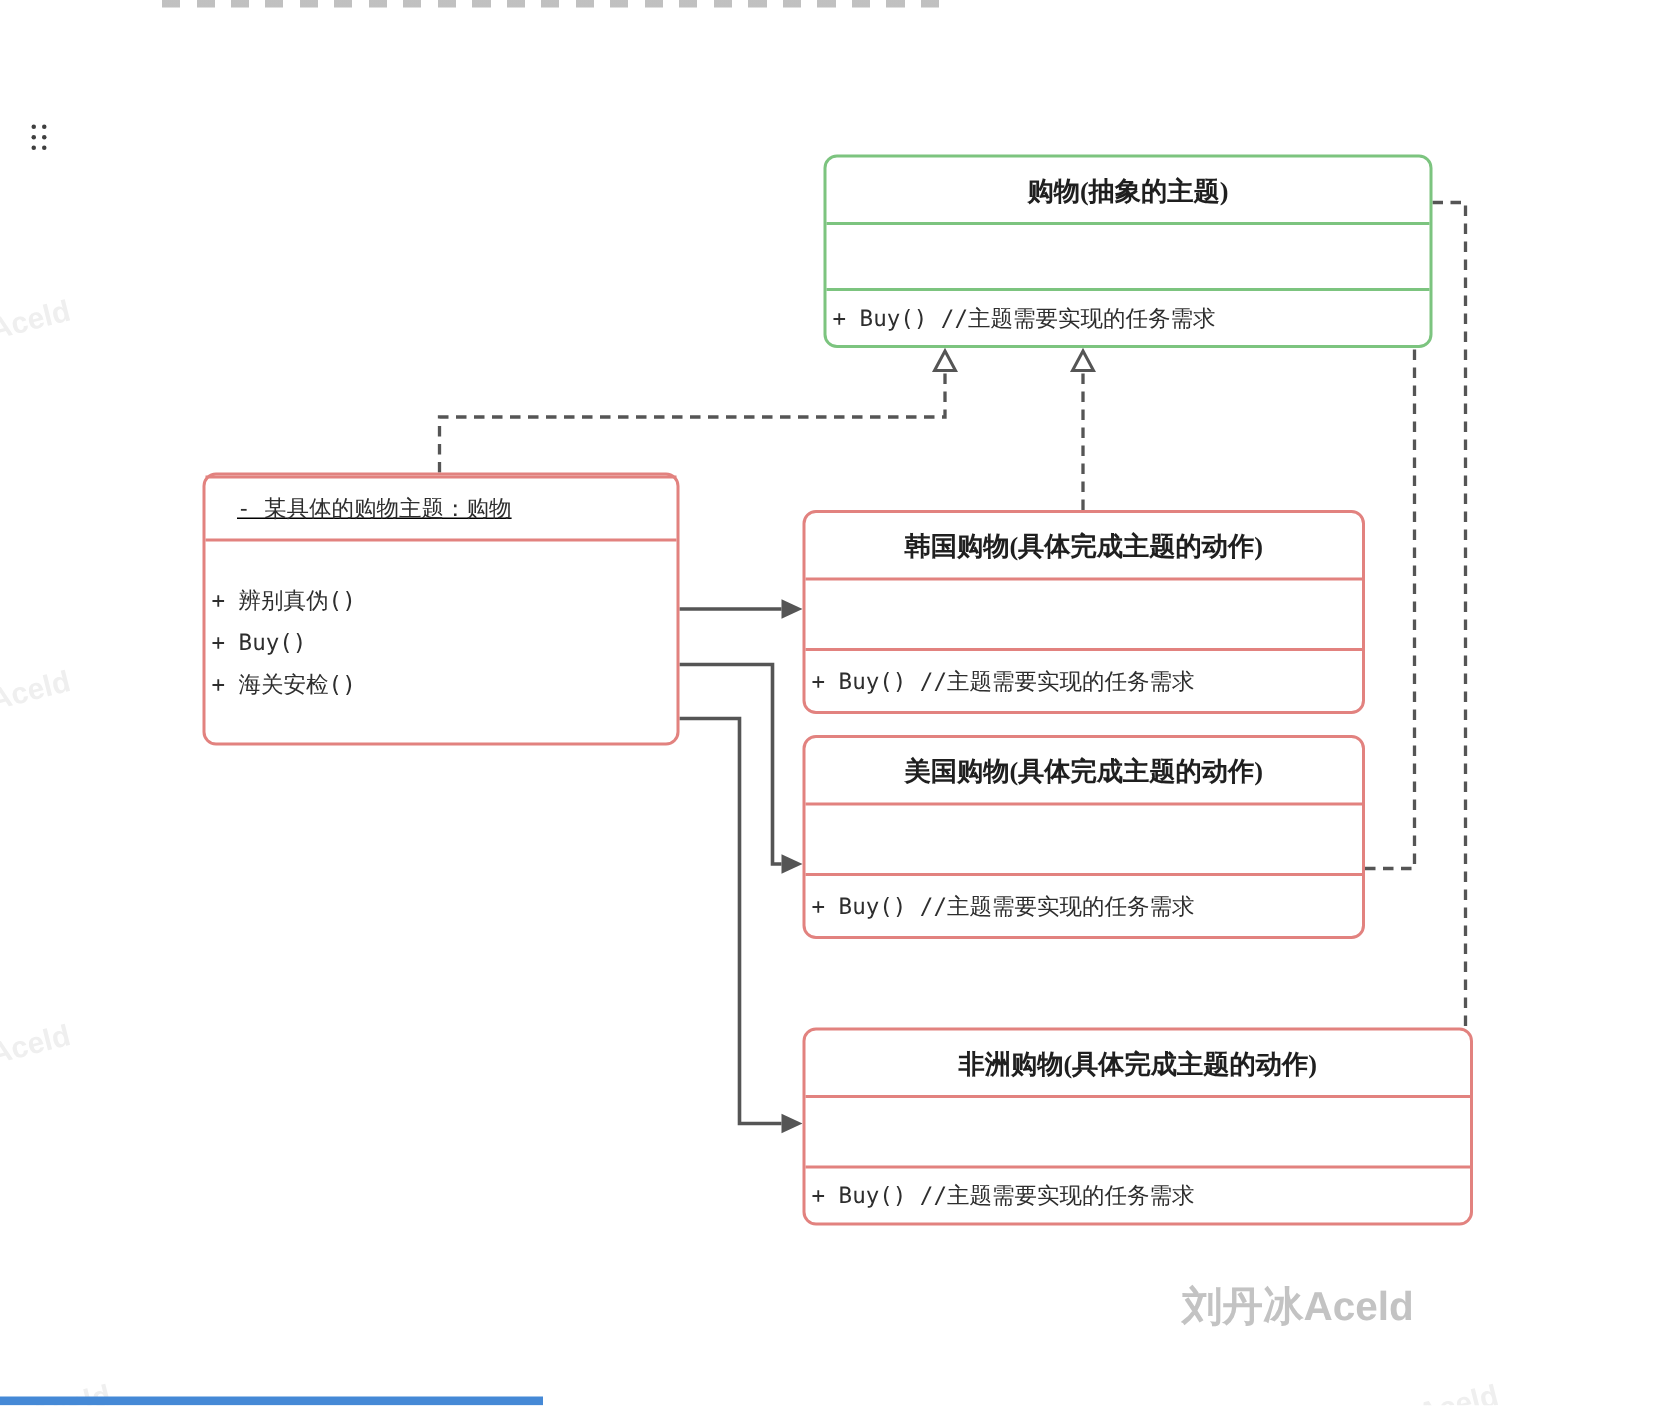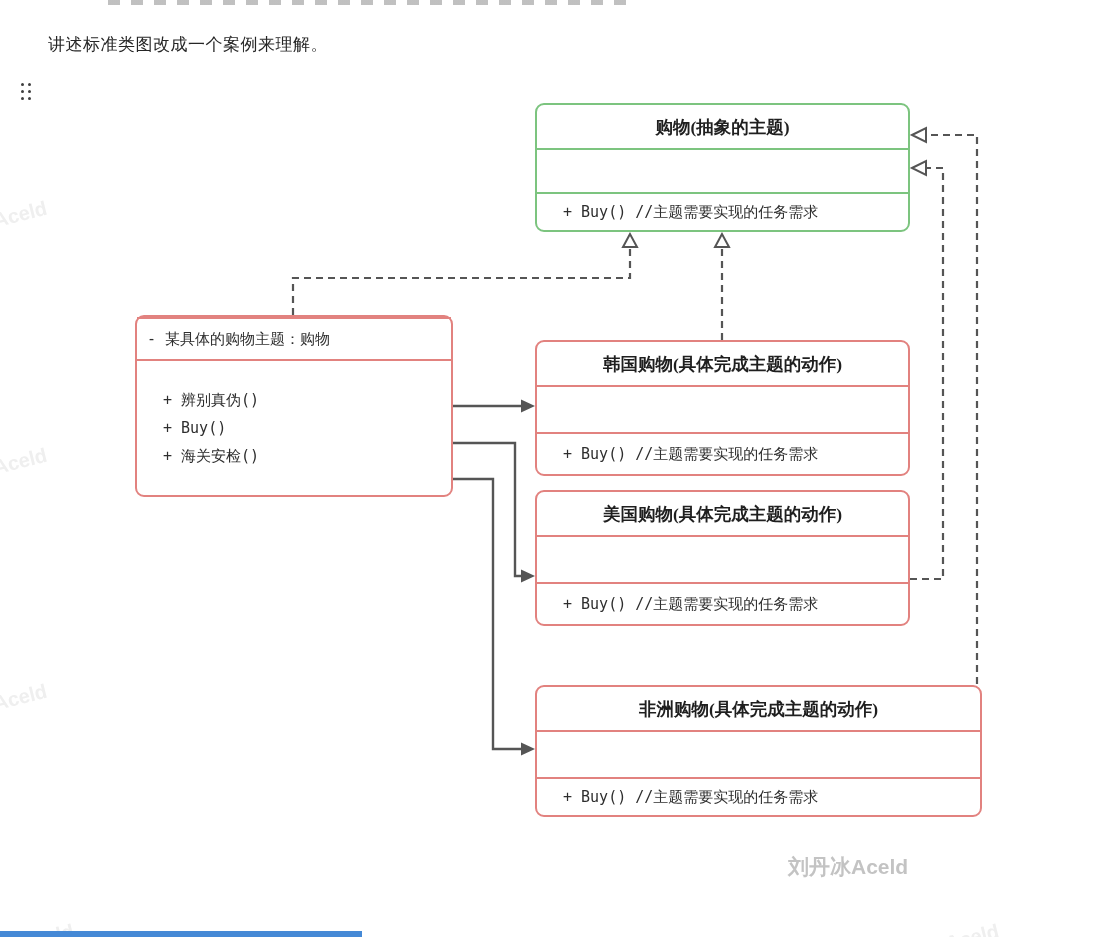--- a/index.html
+++ b/index.html
@@ -28,48 +28,47 @@
     position:absolute;box-sizing:border-box;border:2px solid;border-radius:9px;
     background:#fff;display:flex;flex-direction:column;
   }
   .uml.green{border-color:#7cc47f;}
   .uml.red{border-color:#e2827f;}
   .uml .title{
     display:flex;align-items:center;justify-content:center;
     font-family:"Liberation Serif",serif;font-weight:700;font-size:17.5px;color:#1f1f1f;
   }
   .uml .attrs,.uml .methods{border-top:2px solid;border-color:inherit;}
-  .uml .attrs{display:flex;align-items:center;padding-left:10px;}
-  .uml .methods{flex:1;display:flex;flex-direction:column;justify-content:center;padding-left:26px;}
+  .uml .attrs{display:flex;align-items:center;padding-left:21px;text-decoration:underline;}
+  .uml .methods{flex:1;display:flex;flex-direction:column;justify-content:center;padding-left:4px;}
   .mono{
     font-family:"DejaVu Sans Mono","Liberation Sans",monospace;
     font-size:15px;color:#2e2e2e;letter-spacing:0;
   }
   .uml .methods .m{line-height:28px;}
 
   .connectors{position:absolute;left:0;top:0;pointer-events:none;}
 
   
   .wm-tile{
     position:absolute;color:#efefef;font-size:20px;font-weight:700;
     transform:rotate(-14deg);user-select:none;
   }
   .wm-main{
-    position:absolute;left:788px;top:853px;color:#c3c3c3;font-size:21px;font-weight:700;text-align:right;
+    position:absolute;left:788px;top:853px;color:#c3c3c3;font-size:27px;font-weight:700;text-align:right;
   }
   .highlight-bar{position:absolute;left:0;top:931px;width:362px;height:6px;}
 </style>
 </head>
 <body>
 
 <div class="canvas">
 
   <div class="top-clip"></div>
 
-  <p class="para">讲述标准类图改成一个案例来理解。</p>
 
   <div class="drag-handle">
     <i></i>
       <i></i>
       <i></i>
       <i></i>
       <i></i>
       <i></i>
   </div>
 
@@ -93,21 +92,21 @@
       <path d="M910 749 H977 V135 H927"></path>
     </g>
     <g fill="#ffffff" stroke="#555555" stroke-width="2">
       <polygon points="630,234 623,247 637,247"></polygon>
       <polygon points="722,234 715,247 729,247"></polygon>
       <polygon points="912,168 926,161 926,175"></polygon>
       <polygon points="912,135 926,128 926,142"></polygon>
     </g>
   </svg>
 
-  <div class="uml green" style="left:535px;top:103px;width:375px;height:129px">
+  <div class="uml green" style="left:549px;top:103px;width:406px;height:129px">
     <div class="title" style="height:43px">购物(抽象的主题)</div>
     <div class="attrs" style="height:42px">
       <span class="mono"></span>
     </div>
     <div class="methods">
       <div class="m mono">+ Buy() //主题需要实现的任务需求</div>
     </div>
   </div>
 
   <div class="uml red" style="left:135px;top:315px;width:318px;height:182px">

